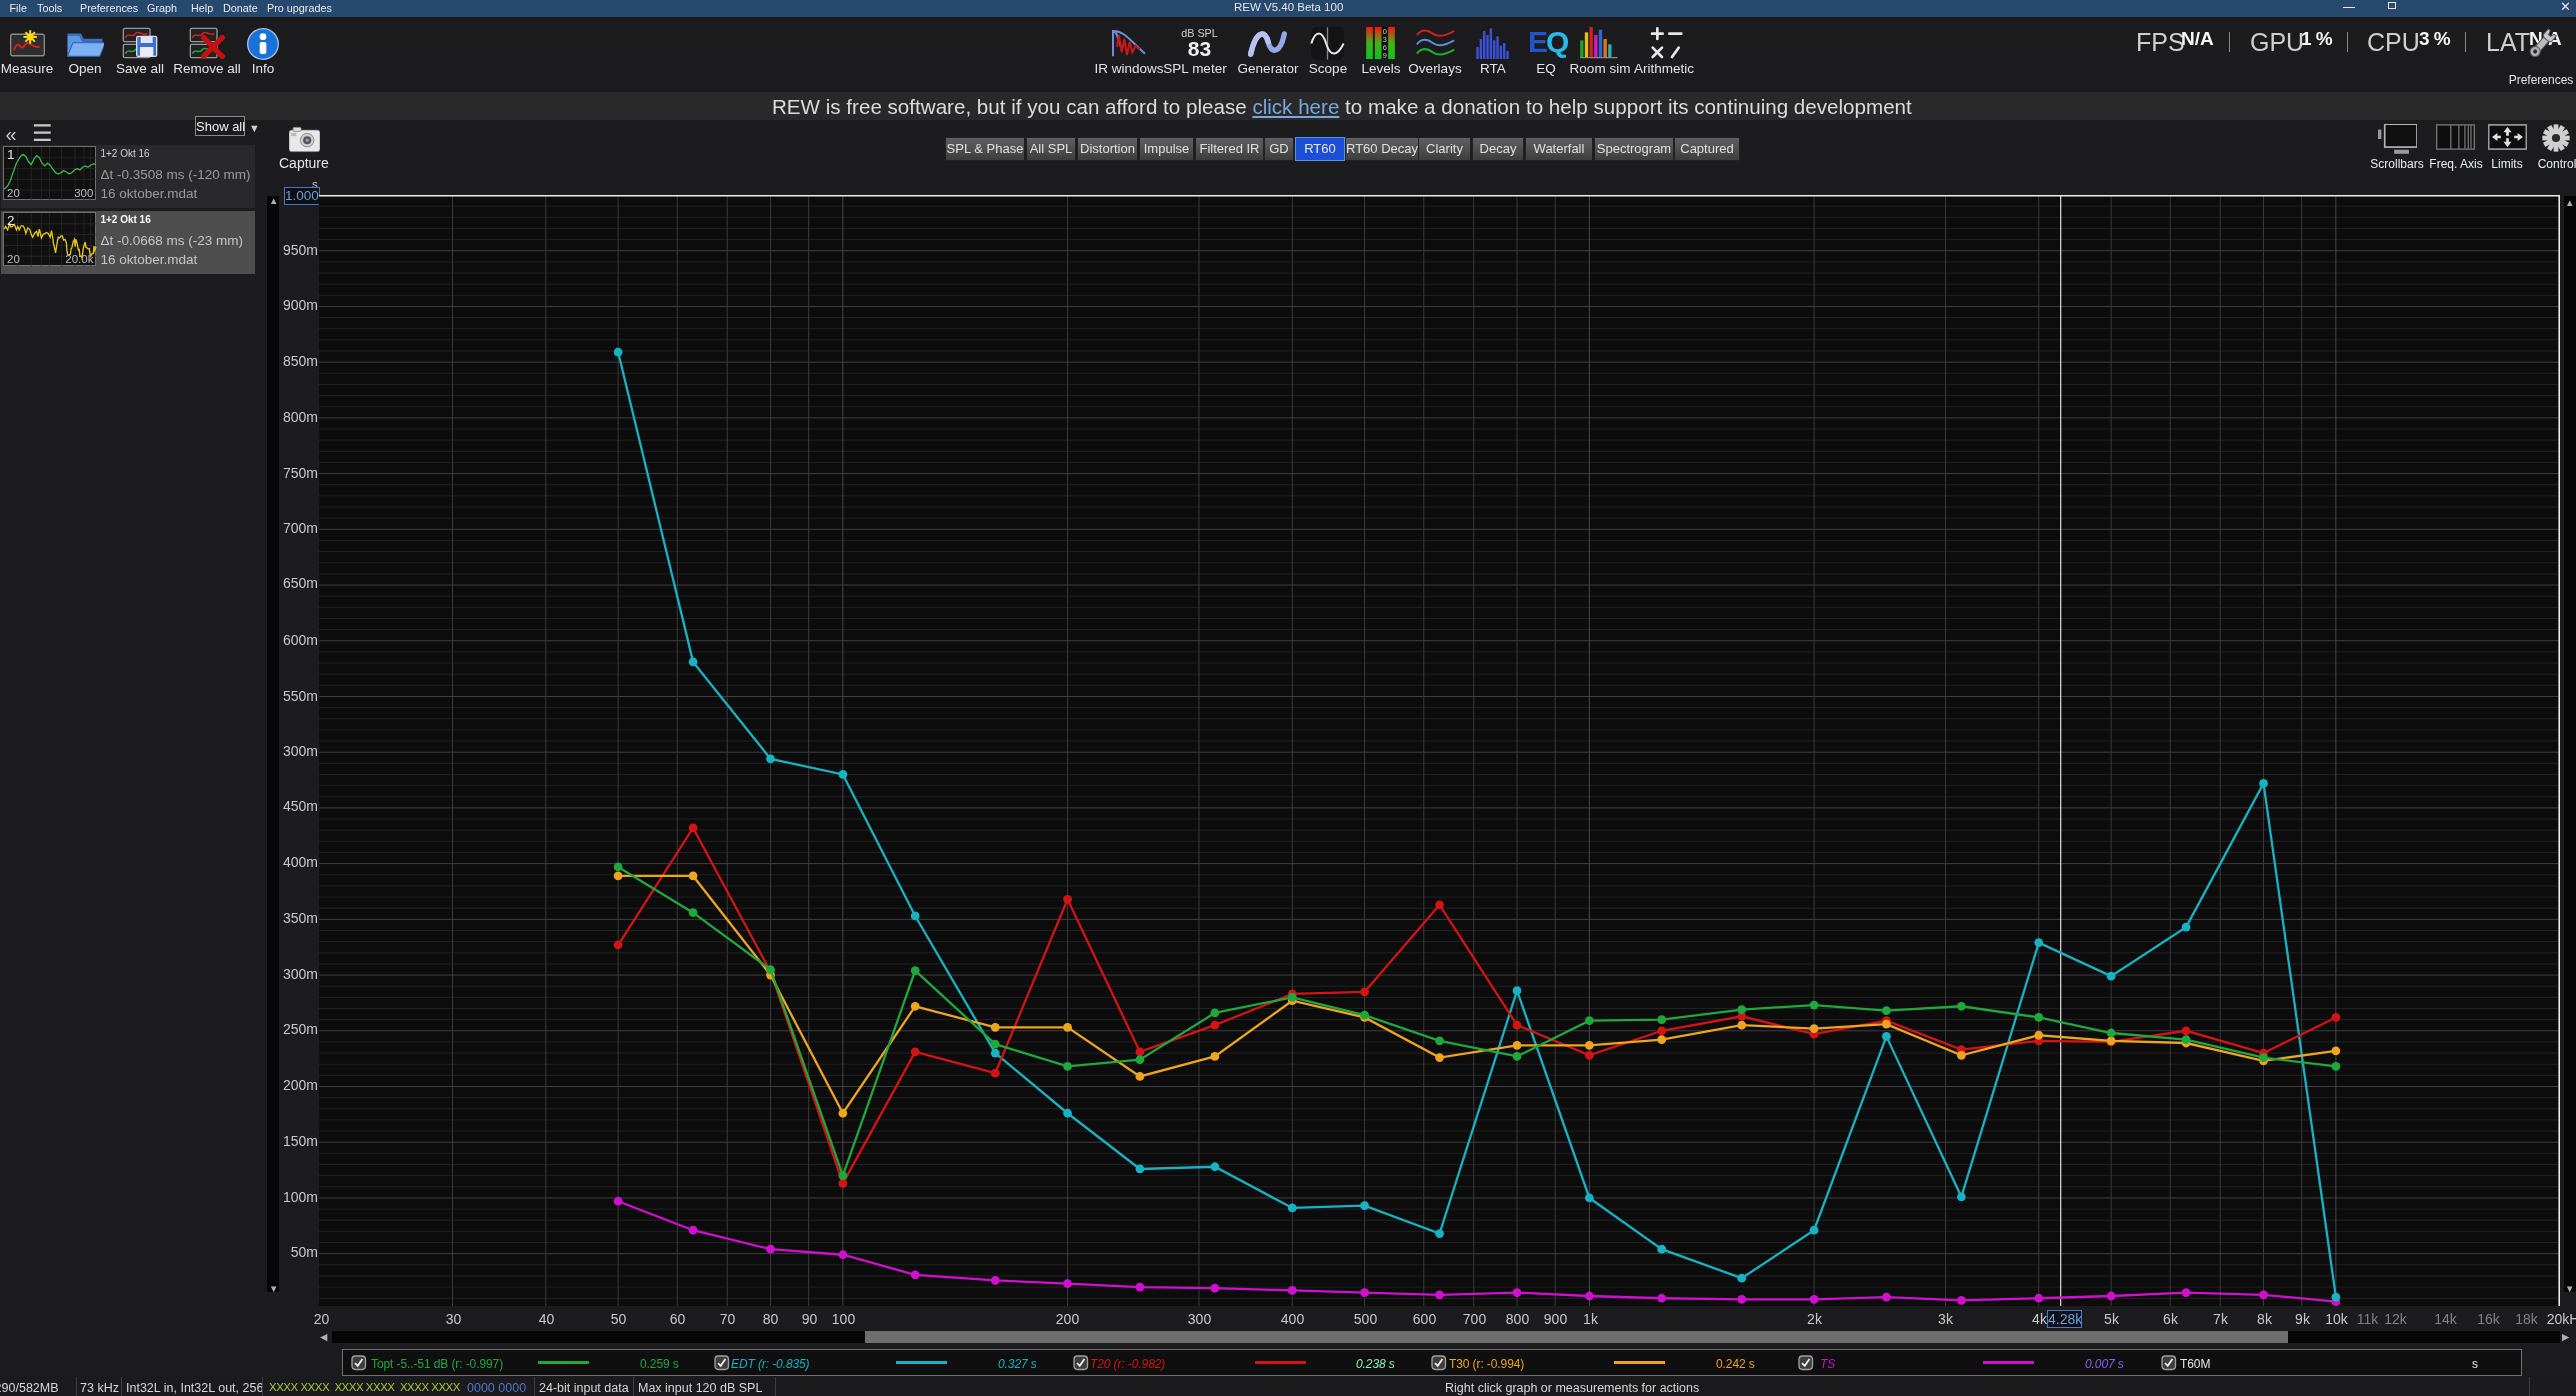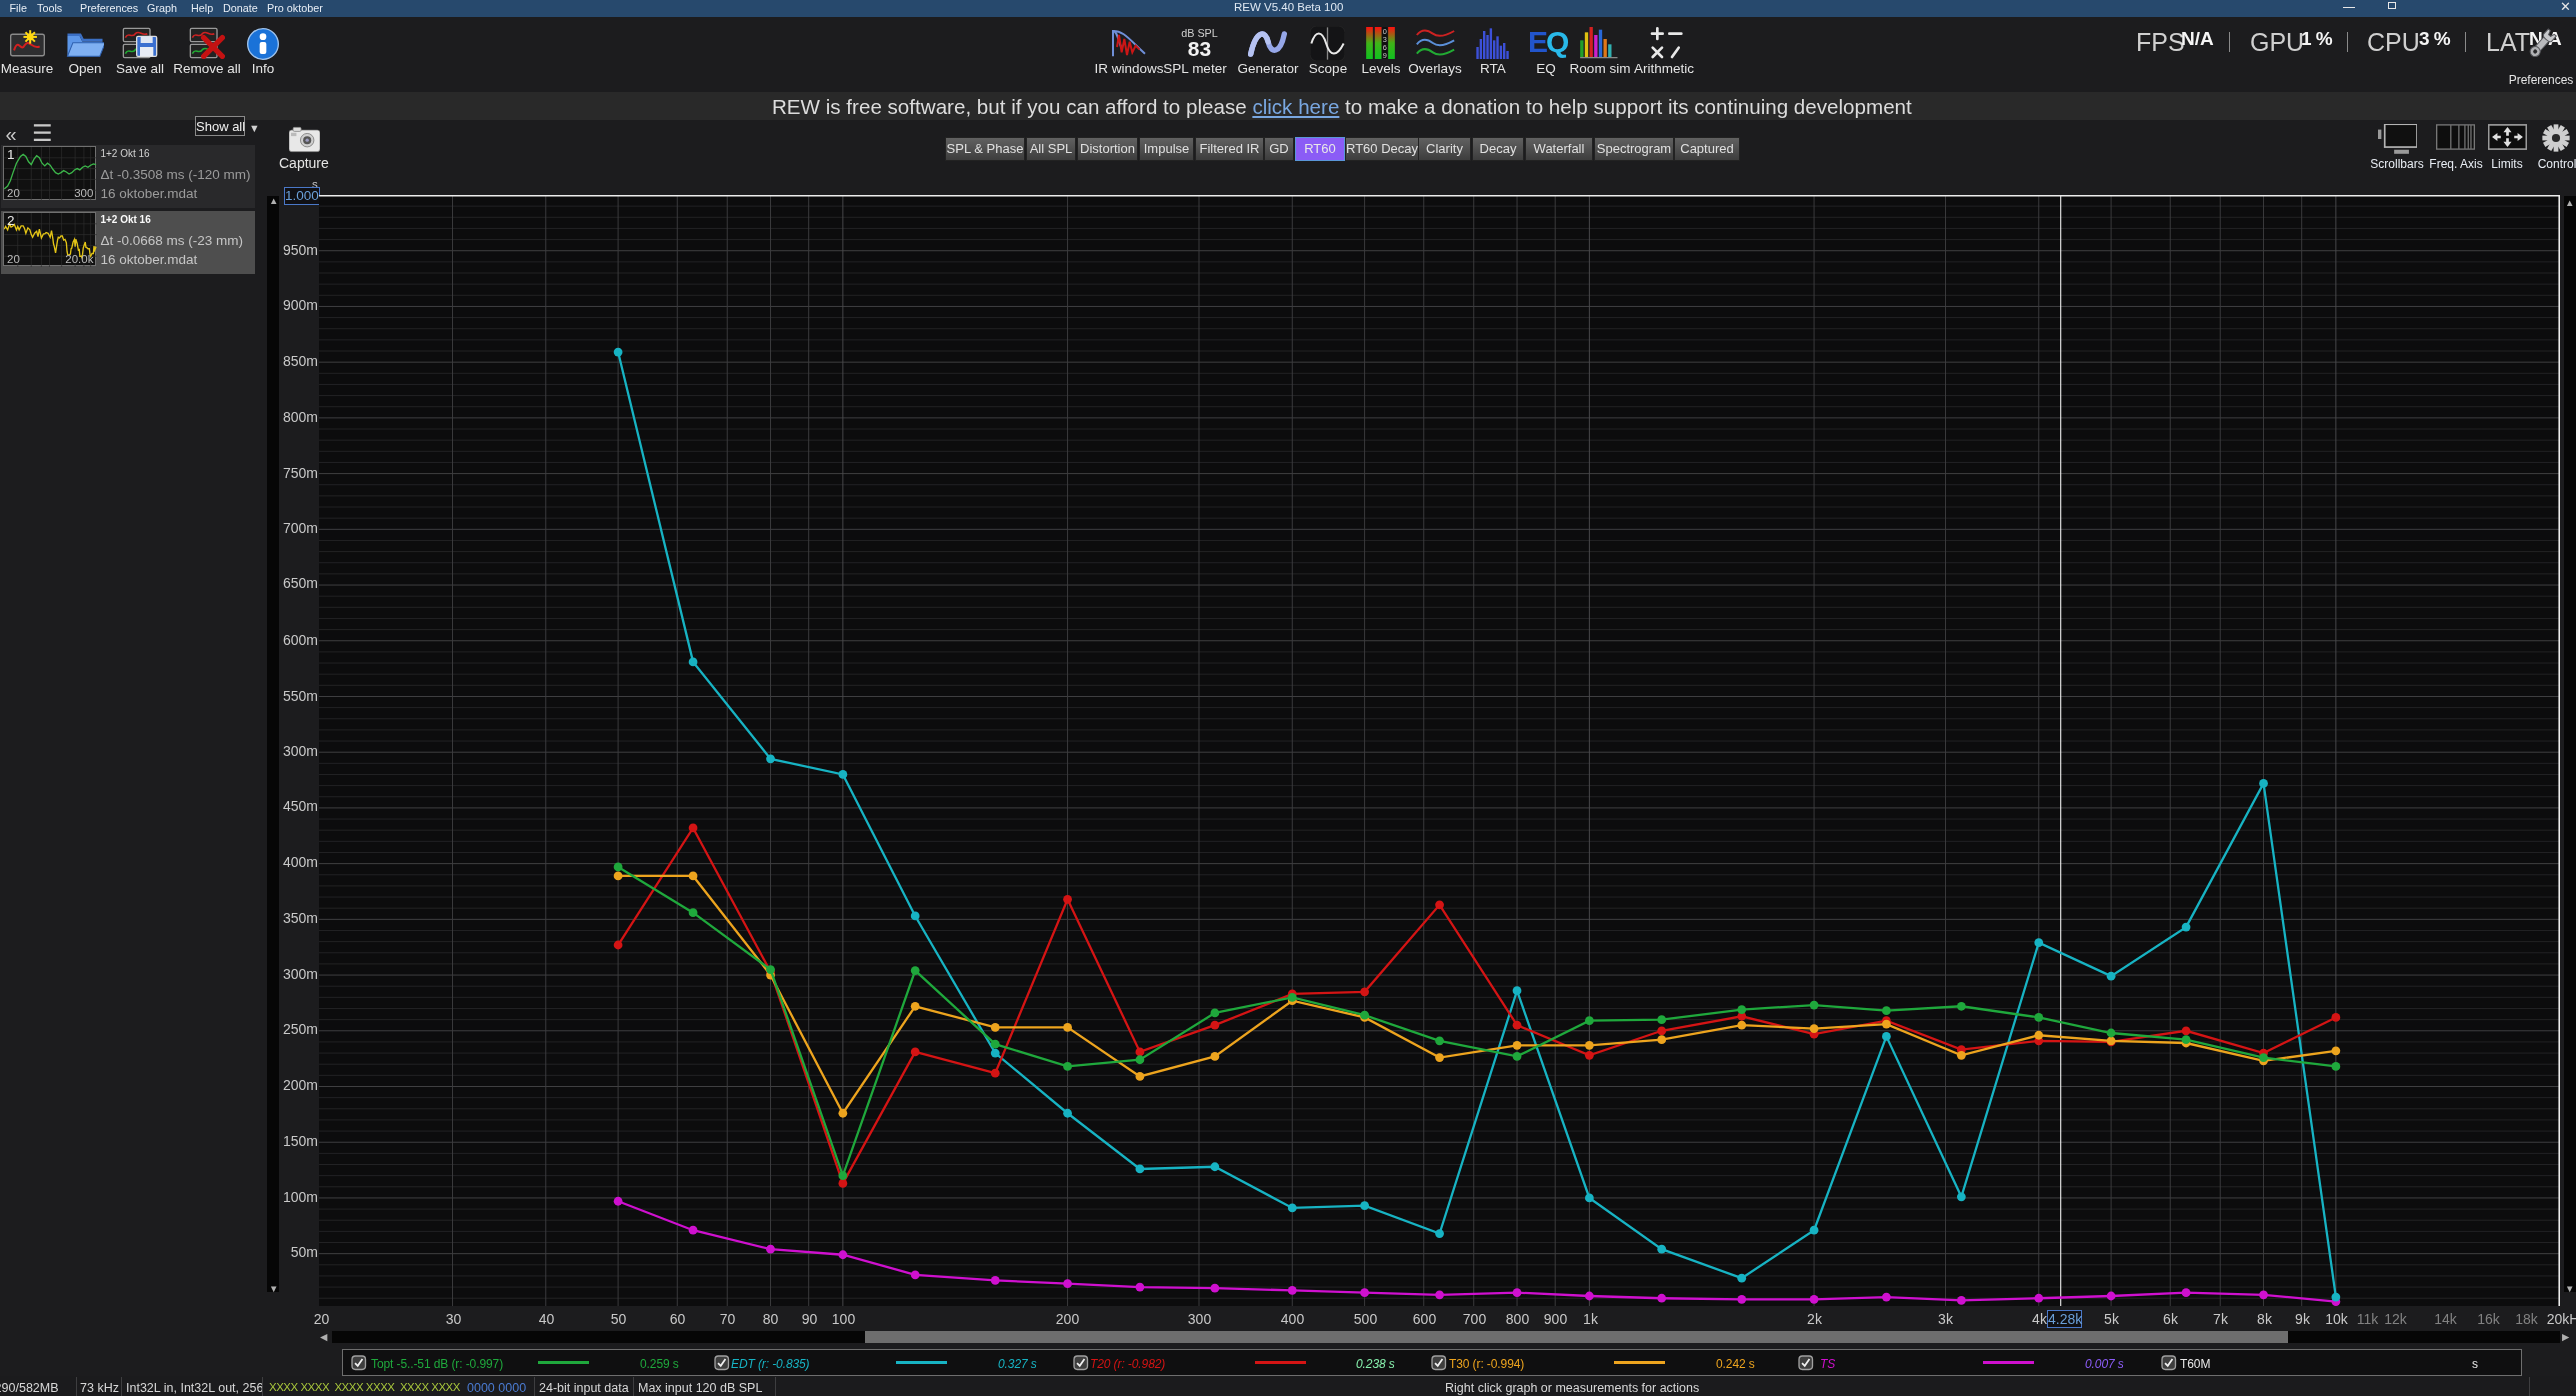--- a/index.html
+++ b/index.html
@@ -18,41 +18,41 @@
 #showall{position:absolute;left:195px;top:116px;width:50px;height:20px;border:0.7px solid #8a8a8a;background:#1c1c1e;color:#f0f0f0;font-size:13px;text-align:center;line-height:19px;white-space:nowrap}
 .mrow{position:absolute;left:1.4px;width:254px;height:63px;background:#29292b}
 .thumb{position:absolute;left:2px;top:1.4px;width:93px;height:54px;background:#101010;border:0.7px solid #707070}
 .tnum{position:absolute;left:2.7px;top:0px;color:#e8e8e8;font-size:13.5px}
 .tfl{position:absolute;left:2.7px;bottom:0px;color:#bbb;font-size:11.5px}
 .tfr{position:absolute;right:2px;bottom:0px;color:#bbb;font-size:11.5px}
 .mt1{position:absolute;left:99px;top:2.7px;font-size:10px;color:#d2d2d2;white-space:nowrap}
 .mt2{position:absolute;left:99px;top:21.6px;font-size:13.5px;color:#9b9b9b;white-space:nowrap}
 .mt3{position:absolute;left:99px;top:41px;font-size:13.5px;color:#9b9b9b;white-space:nowrap}
 .tab{position:absolute;top:137px;height:23.6px;background:linear-gradient(#616161,#3d3d3d);border:0.7px solid #222;color:#e0e0e0;font-size:13px;text-align:center;line-height:22px;white-space:nowrap;overflow:hidden}
-.tab.sel{background:#8b5cf6;border:1.4px solid #5a96d8;color:#e8e8e8}
+.tab.sel{background:#1d4ed8;border:1.4px solid #5a96d8;color:#e8e8e8}
 .rlab{position:absolute;top:157px;font-size:12px;color:#e8edf4;text-align:center;transform:translateX(-50%);white-space:nowrap}
 .ylab{position:absolute;left:257px;width:61px;text-align:right;font-size:14px;color:#c9c9c9}
 .xlab{position:absolute;top:1311px;width:61px;text-align:center;font-size:14px;color:#c9c9c9}
 .xlab.dim{color:#828282}
 .cb{position:absolute;top:1355px}
 .ltx{position:absolute;top:1357px;font-size:12px;letter-spacing:-0.1px;white-space:nowrap}
 .it{font-style:italic}
 .lln{position:absolute;top:1361px;width:51px;height:2.7px}
 .sbi{position:absolute;top:1381px;font-size:12.5px;color:#d8d8d8;white-space:nowrap}
 .sbsep{position:absolute;top:1377px;width:1.4px;height:19.6px;background:#3e3e40}
 </style></head>
 <body>
 <div id="titlebar">
  <div class="menu" style="left:9.5px">File</div>
  <div class="menu" style="left:37px">Tools</div>
  <div class="menu" style="left:80px">Preferences</div>
  <div class="menu" style="left:147px">Graph</div>
  <div class="menu" style="left:191px">Help</div>
  <div class="menu" style="left:223px">Donate</div>
- <div class="menu" style="left:267px">Pro oktober</div>
+ <div class="menu" style="left:267px">Pro upgrades</div>
  <div id="title">REW V5.40 Beta 100</div>
  <div style="position:absolute;left:2343px;top:6.8px;width:11.5px;height:1.7px;background:#e8e8e8"></div>
  <div style="position:absolute;left:2388px;top:2px;width:8px;height:7.4px;border:1.4px solid #e8e8e8"></div>
  <div class="wbtn" style="left:2560px;top:-0.7px;font-size:13px">✕</div>
 </div>
 <div id="toolbar">
  <div class="tlab" style="left:27px">Measure</div>
  <div class="tlab" style="left:85px">Open</div>
  <div class="tlab" style="left:140px">Save all</div>
  <div class="tlab" style="left:207px">Remove all</div>

